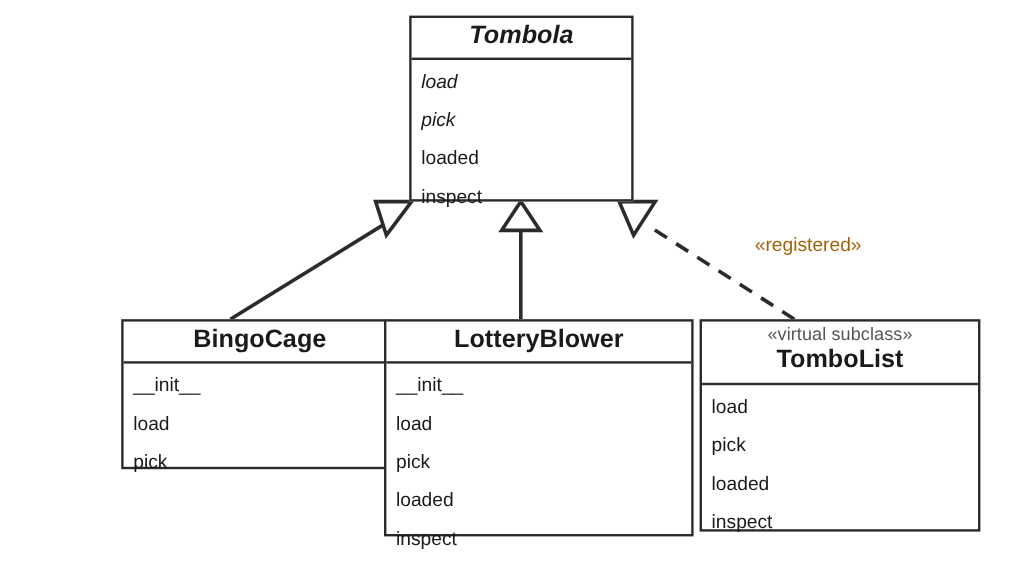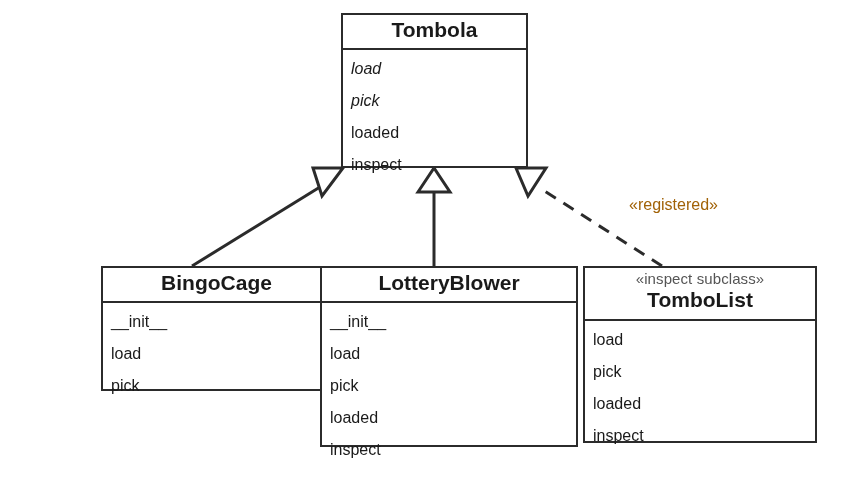--- a/index.html
+++ b/index.html
@@ -47,20 +47,21 @@
     letter-spacing: 0.1px;
   }
   .class-name {
     display: block;
     font-weight: bold;
     font-size: 21px;
     line-height: 25px;
     color: #1a1a1a;
   }
   .class-name.abstract {
+    font-style: italic;
   }
   .members {
     box-sizing: border-box;
     padding: 3px 0 0 8px;
   }
   .member {
     display: block;
     font-size: 16px;
     line-height: 32px;
     color: #1a1a1a;
@@ -134,21 +135,21 @@
       <span class="member">__init__</span>
       <span class="member">load</span>
       <span class="member">pick</span>
       <span class="member">loaded</span>
       <span class="member">inspect</span>
     </div>
   </div>
 
   <div class="uml-class" style="left:583px; top:266px; width:234px; height:177px;">
     <div class="class-header" style="height:53px;">
-      <span class="stereotype">«inspect subclass»</span>
+      <span class="stereotype">«virtual subclass»</span>
       <span class="class-name">TomboList</span>
     </div>
     <div class="members">
       <span class="member">load</span>
       <span class="member">pick</span>
       <span class="member">loaded</span>
       <span class="member">inspect</span>
     </div>
   </div>
 

